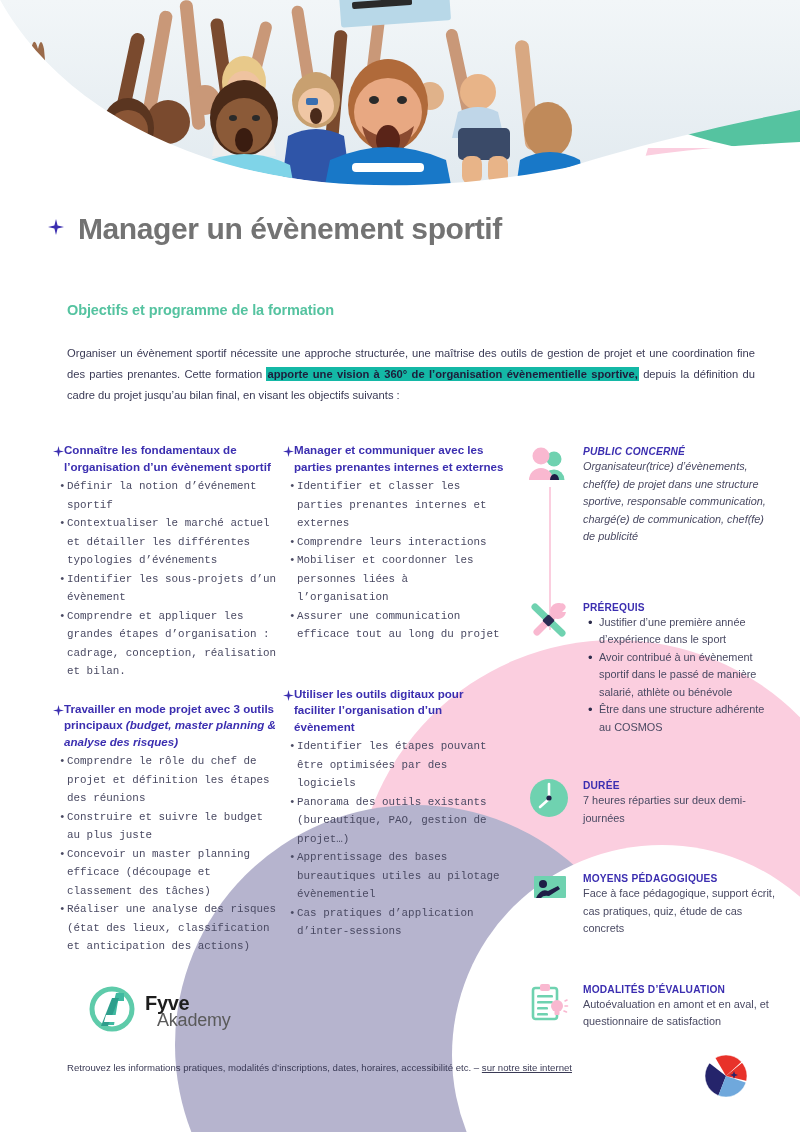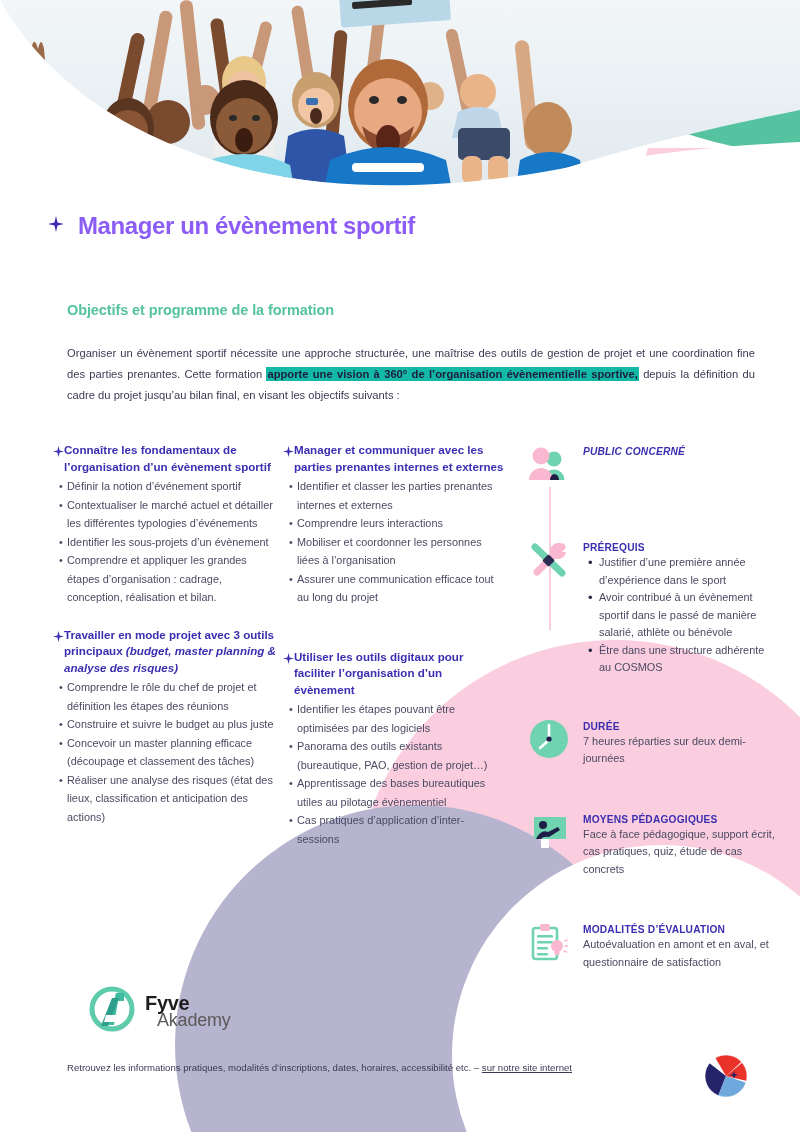--- a/index.html
+++ b/index.html
@@ -70,23 +70,23 @@
 
   
   .title-row {
     position: absolute;
     left: 48px; top: 212px;
     display: flex; align-items: center; gap: 14px;
     z-index: 20;
   }
   .sparkle { color: #3B2EB0; }
   .page-title {
-    font-size: 24px;
+    font-size: 30px;
     font-weight: 700;
-    color: #8b5cf6;
+    color: #737373;
     letter-spacing: -0.4px;
   }
 
   
   .section-sub {
     position: absolute;
     left: 67px; top: 302px;
     font-size: 14.5px;
     font-weight: 700;
     color: #55C3A0;
@@ -136,21 +136,21 @@
     margin-top: 42px;
   }
 
   .bullets {
     list-style: none;
     font-size: 10.9px;
     line-height: 18.5px;
     color: #4A4A63;
     padding-left: 14px;
   }
-  .bullets li { position: relative; }
+  .bullets li { position: relative; font-family: Liberation Mono, monospace; }
   .bullets li::before {
     content: "•";
     position: absolute;
     left: -8px;
     color: #4A4A63;
   }
 
   
   .info-col {
     position: absolute;
@@ -471,20 +471,21 @@
         <svg width="40" height="34" viewBox="0 0 40 34" aria-hidden="true">
           <circle cx="25" cy="12" r="7.5" fill="#6FD2B0"></circle>
           <path d="M14.5,33 a10.5,10.5 0 0 1 21,0 Z" fill="#6FD2B0"></path>
           <circle cx="12" cy="9" r="8.5" fill="#F9B8D0"></circle>
           <path d="M0,33 a12,12 0 0 1 24,0 Z" fill="#F9B8D0"></path>
           <path d="M21,33 a4.5,6 0 0 1 9,0 Z" fill="#1E1E46"></path>
         </svg>
       </div>
       <div class="info-body">
         <div class="info-title">PUBLIC CONCERNÉ</div>
+        <div class="info-text">Organisateur(trice) d’évènements, chef(fe) de projet dans une structure sportive, responsable communication, chargé(e) de communication, chef(fe) de publicité</div>
       </div>
     </div>
 
     <div class="info-item" style="margin-bottom:40px;">
       <div class="info-icon">
         <svg width="40" height="38" viewBox="0 0 40 38" aria-hidden="true">
           <g stroke="#6FD2B0" stroke-width="7" stroke-linecap="round">
             <line x1="6" y1="6" x2="33" y2="32"></line>
           </g>
           <g stroke="#F9B8D0" stroke-width="7" stroke-linecap="round">

